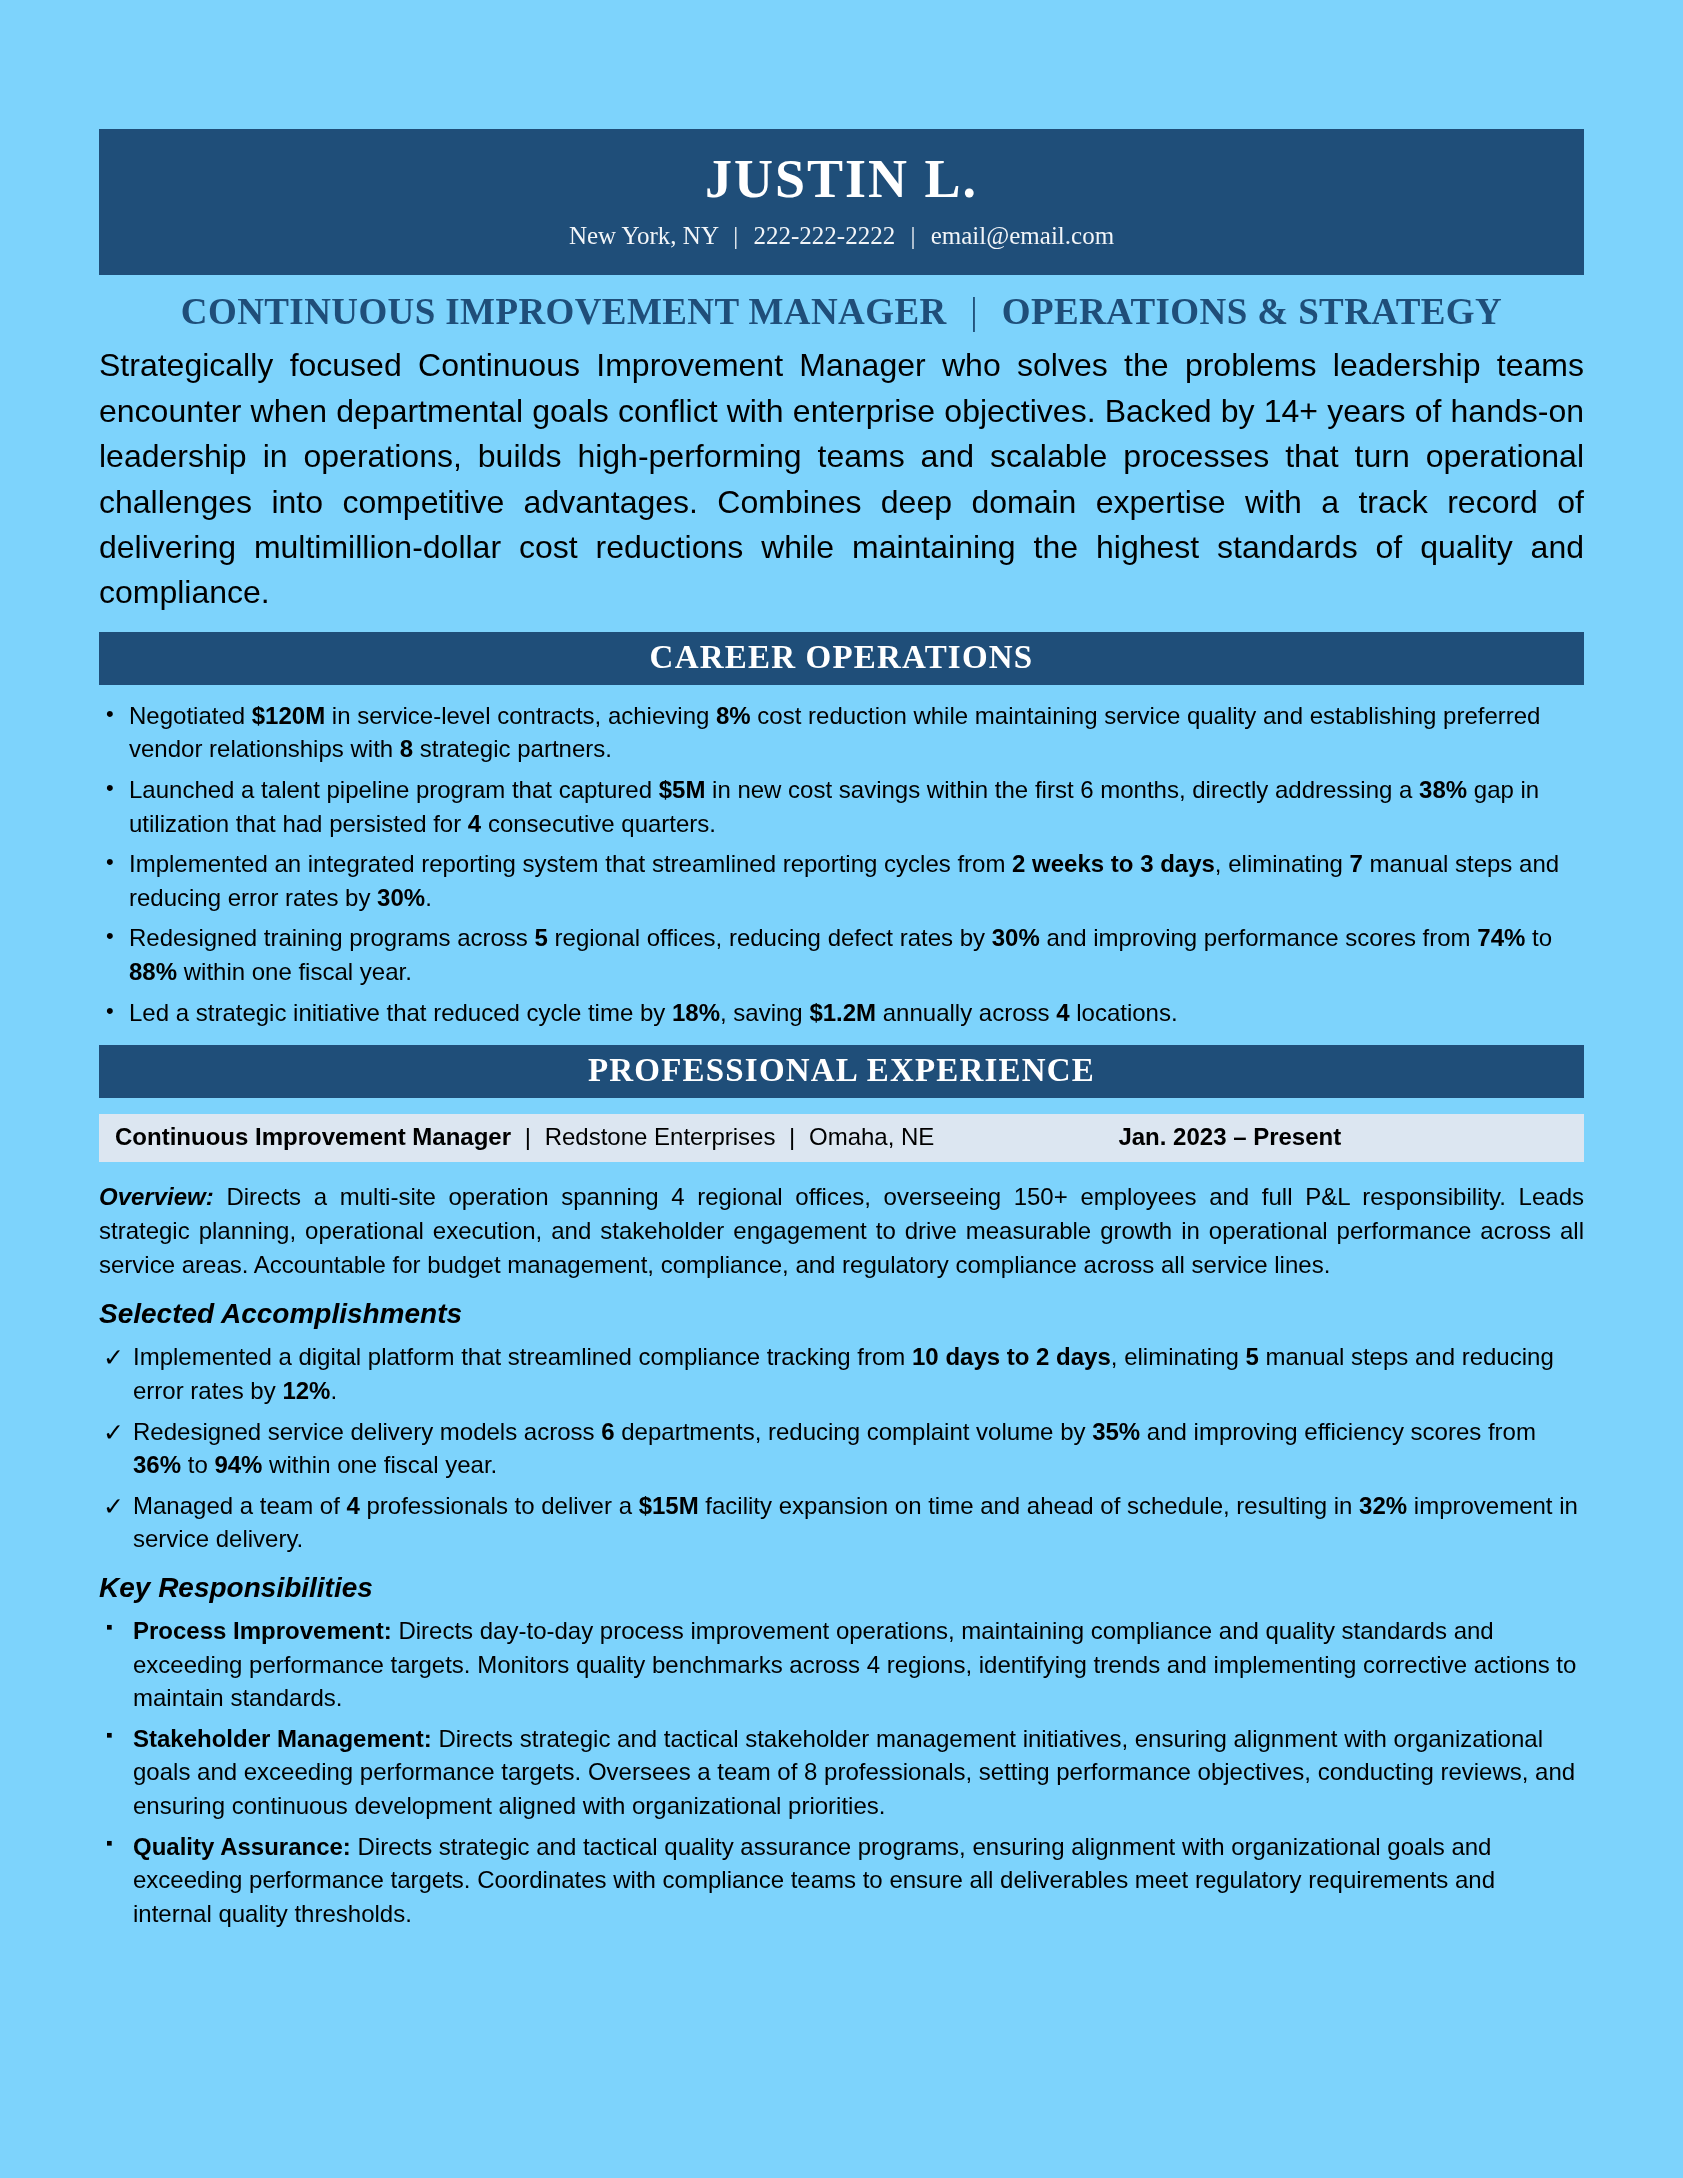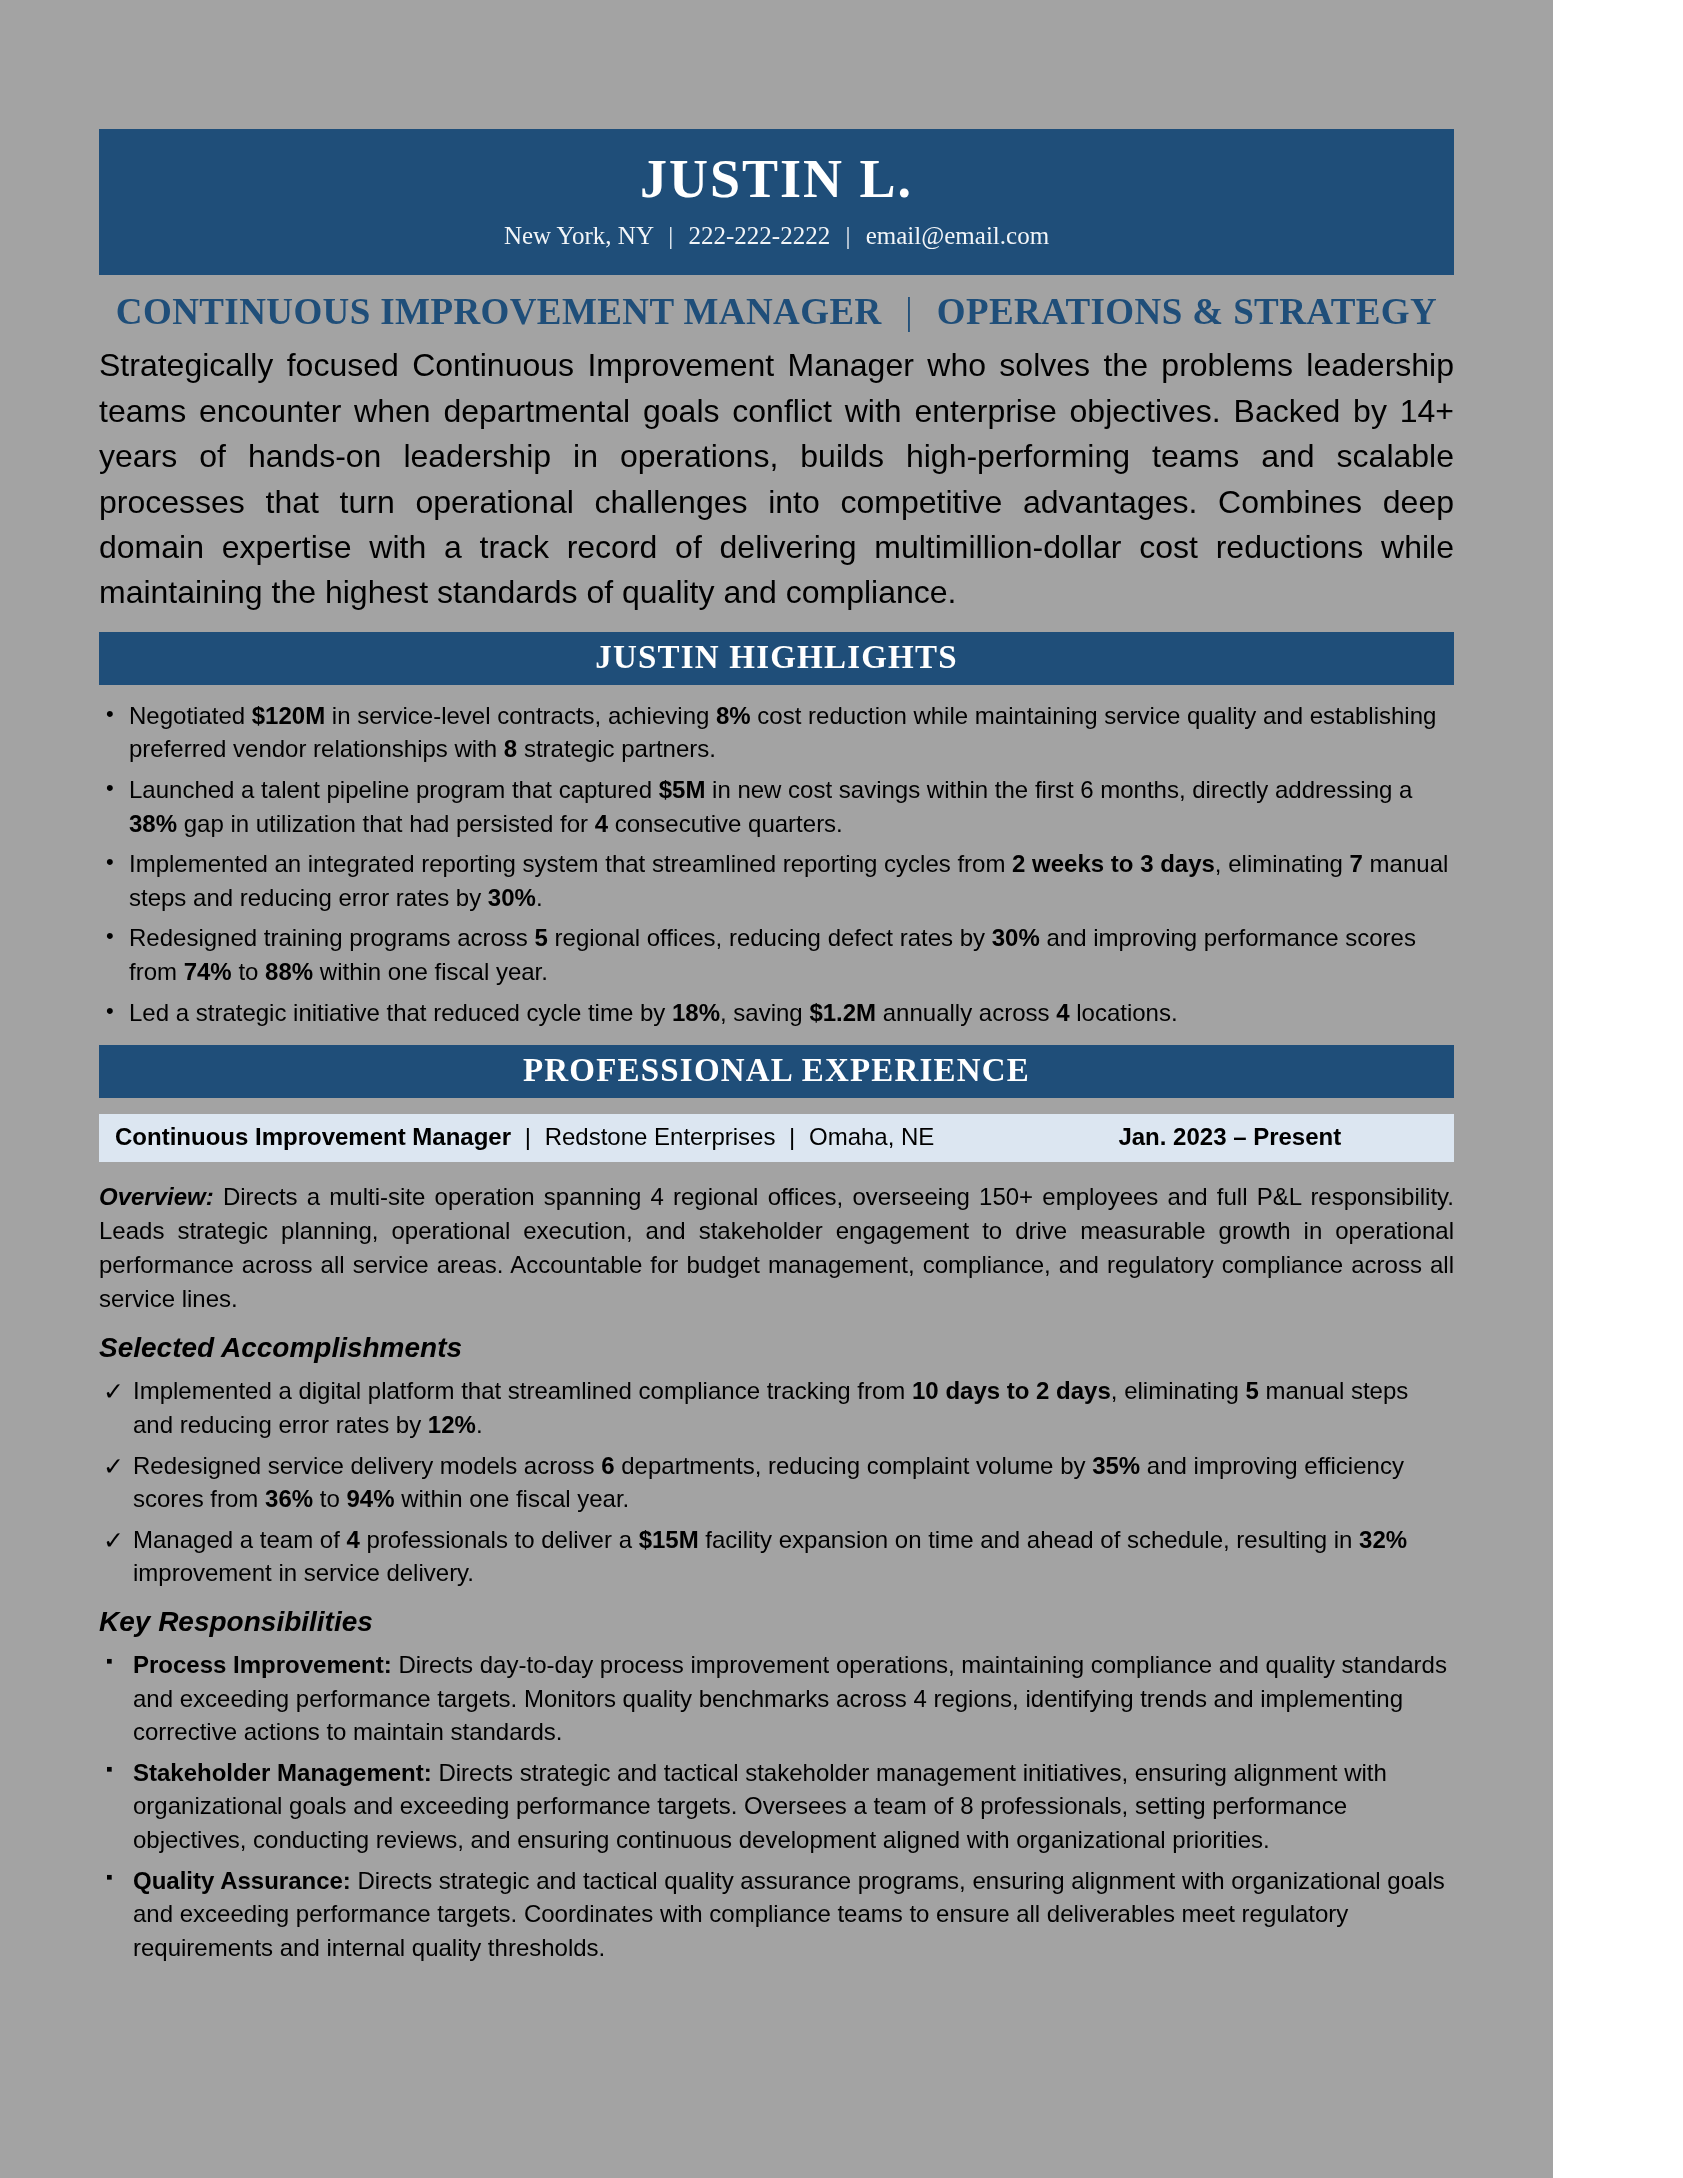--- a/index.html
+++ b/index.html
@@ -7,24 +7,24 @@
   body {
     width: 1683px;
     height: 2178px;
     background: #ffffff;
     font-family: "Liberation Sans", sans-serif;
     color: #000000;
     overflow: hidden;
   }
 
   .page {
-    width: 1553px;
+    width: 1683px;
     height: 2178px;
     padding: 129px 99px 0 99px;
-    background: #a3a3a3;
+    background: #7dd3fc;
   }
 
   
   .name-banner {
     background: #1F4E79;
     padding: 22px 0 26px 0;
     text-align: center;
   }
   .name-text {
     font-family: "Liberation Serif", serif;
@@ -166,21 +166,21 @@
 
   <div class="headline">
     <span>CONTINUOUS IMPROVEMENT MANAGER</span>
     <span class="bar">|</span>
     <span>OPERATIONS &amp; STRATEGY</span>
   </div>
 
   <div class="summary">Strategically focused Continuous Improvement Manager who solves the problems leadership teams encounter when departmental goals conflict with enterprise objectives. Backed by 14+ years of hands-on leadership in operations, builds high-performing teams and scalable processes that turn operational challenges into competitive advantages. Combines deep domain expertise with a track record of delivering multimillion-dollar cost reductions while maintaining the highest standards of quality and compliance.</div>
 
   <div class="section-bar">
-    <span class="section-bar-text">JUSTIN HIGHLIGHTS</span>
+    <span class="section-bar-text">CAREER OPERATIONS</span>
   </div>
 
   <div class="bullet-list" id="ch-list">
       <div class="bullet-row">
         <span class="bullet-mark dot">•</span>
         <span class="bullet-body">Negotiated <b>$120M</b> in service-level contracts, achieving <b>8%</b> cost reduction while maintaining service quality and establishing preferred vendor relationships with <b>8</b> strategic partners.</span>
       </div>
       <div class="bullet-row">
         <span class="bullet-mark dot">•</span>
         <span class="bullet-body">Launched a talent pipeline program that captured <b>$5M</b> in new cost savings within the first 6 months, directly addressing a <b>38%</b> gap in utilization that had persisted for <b>4</b> consecutive quarters.</span>

